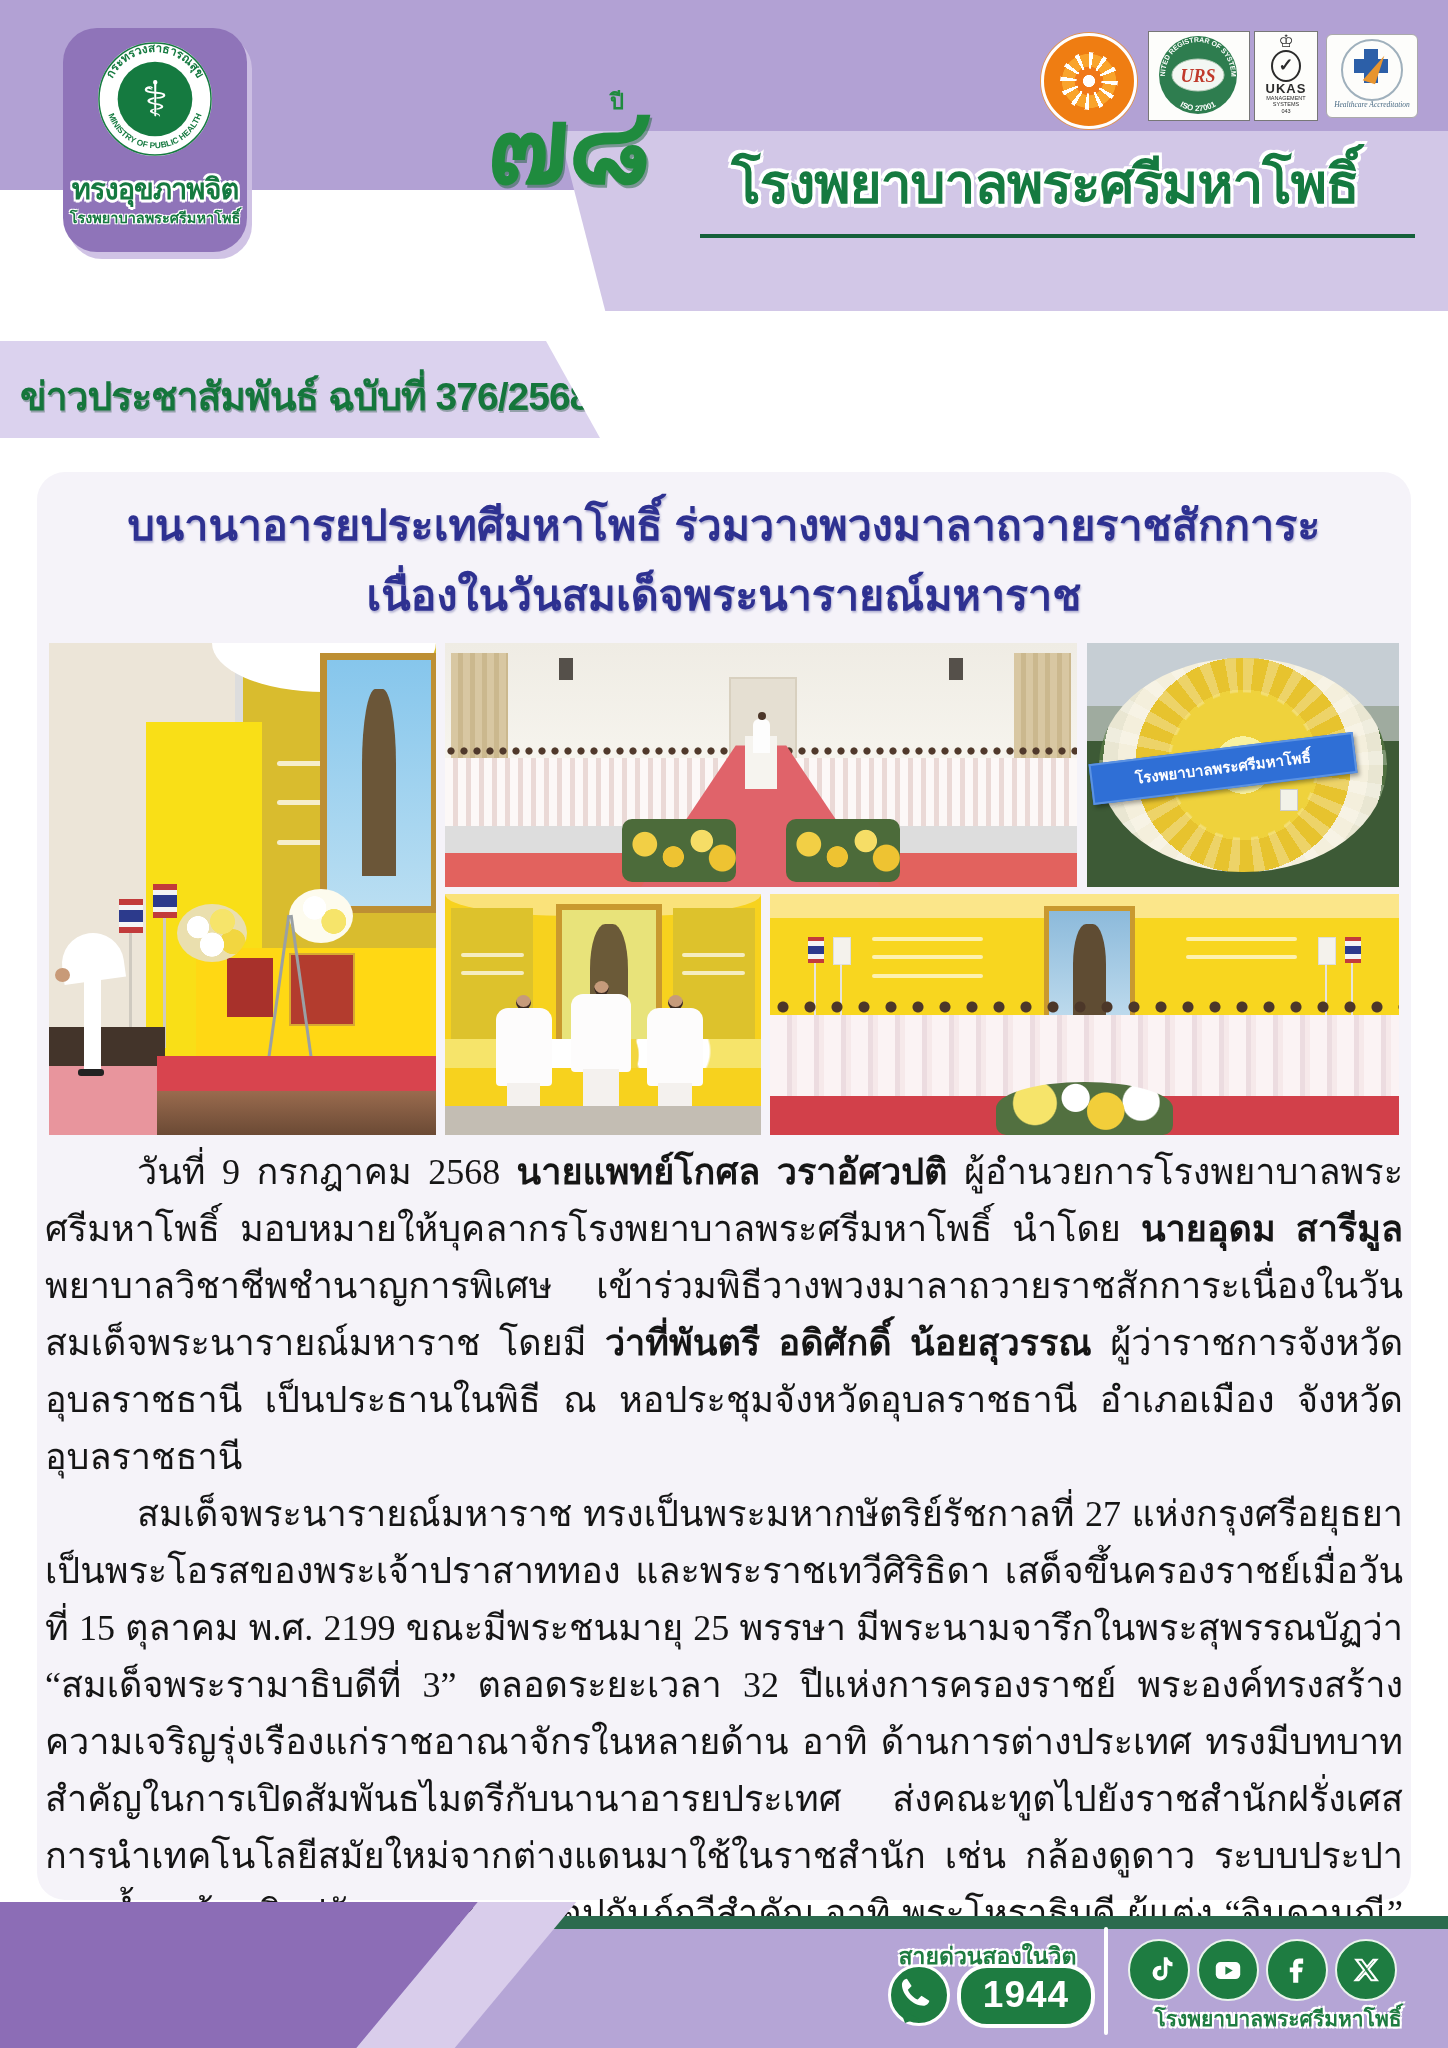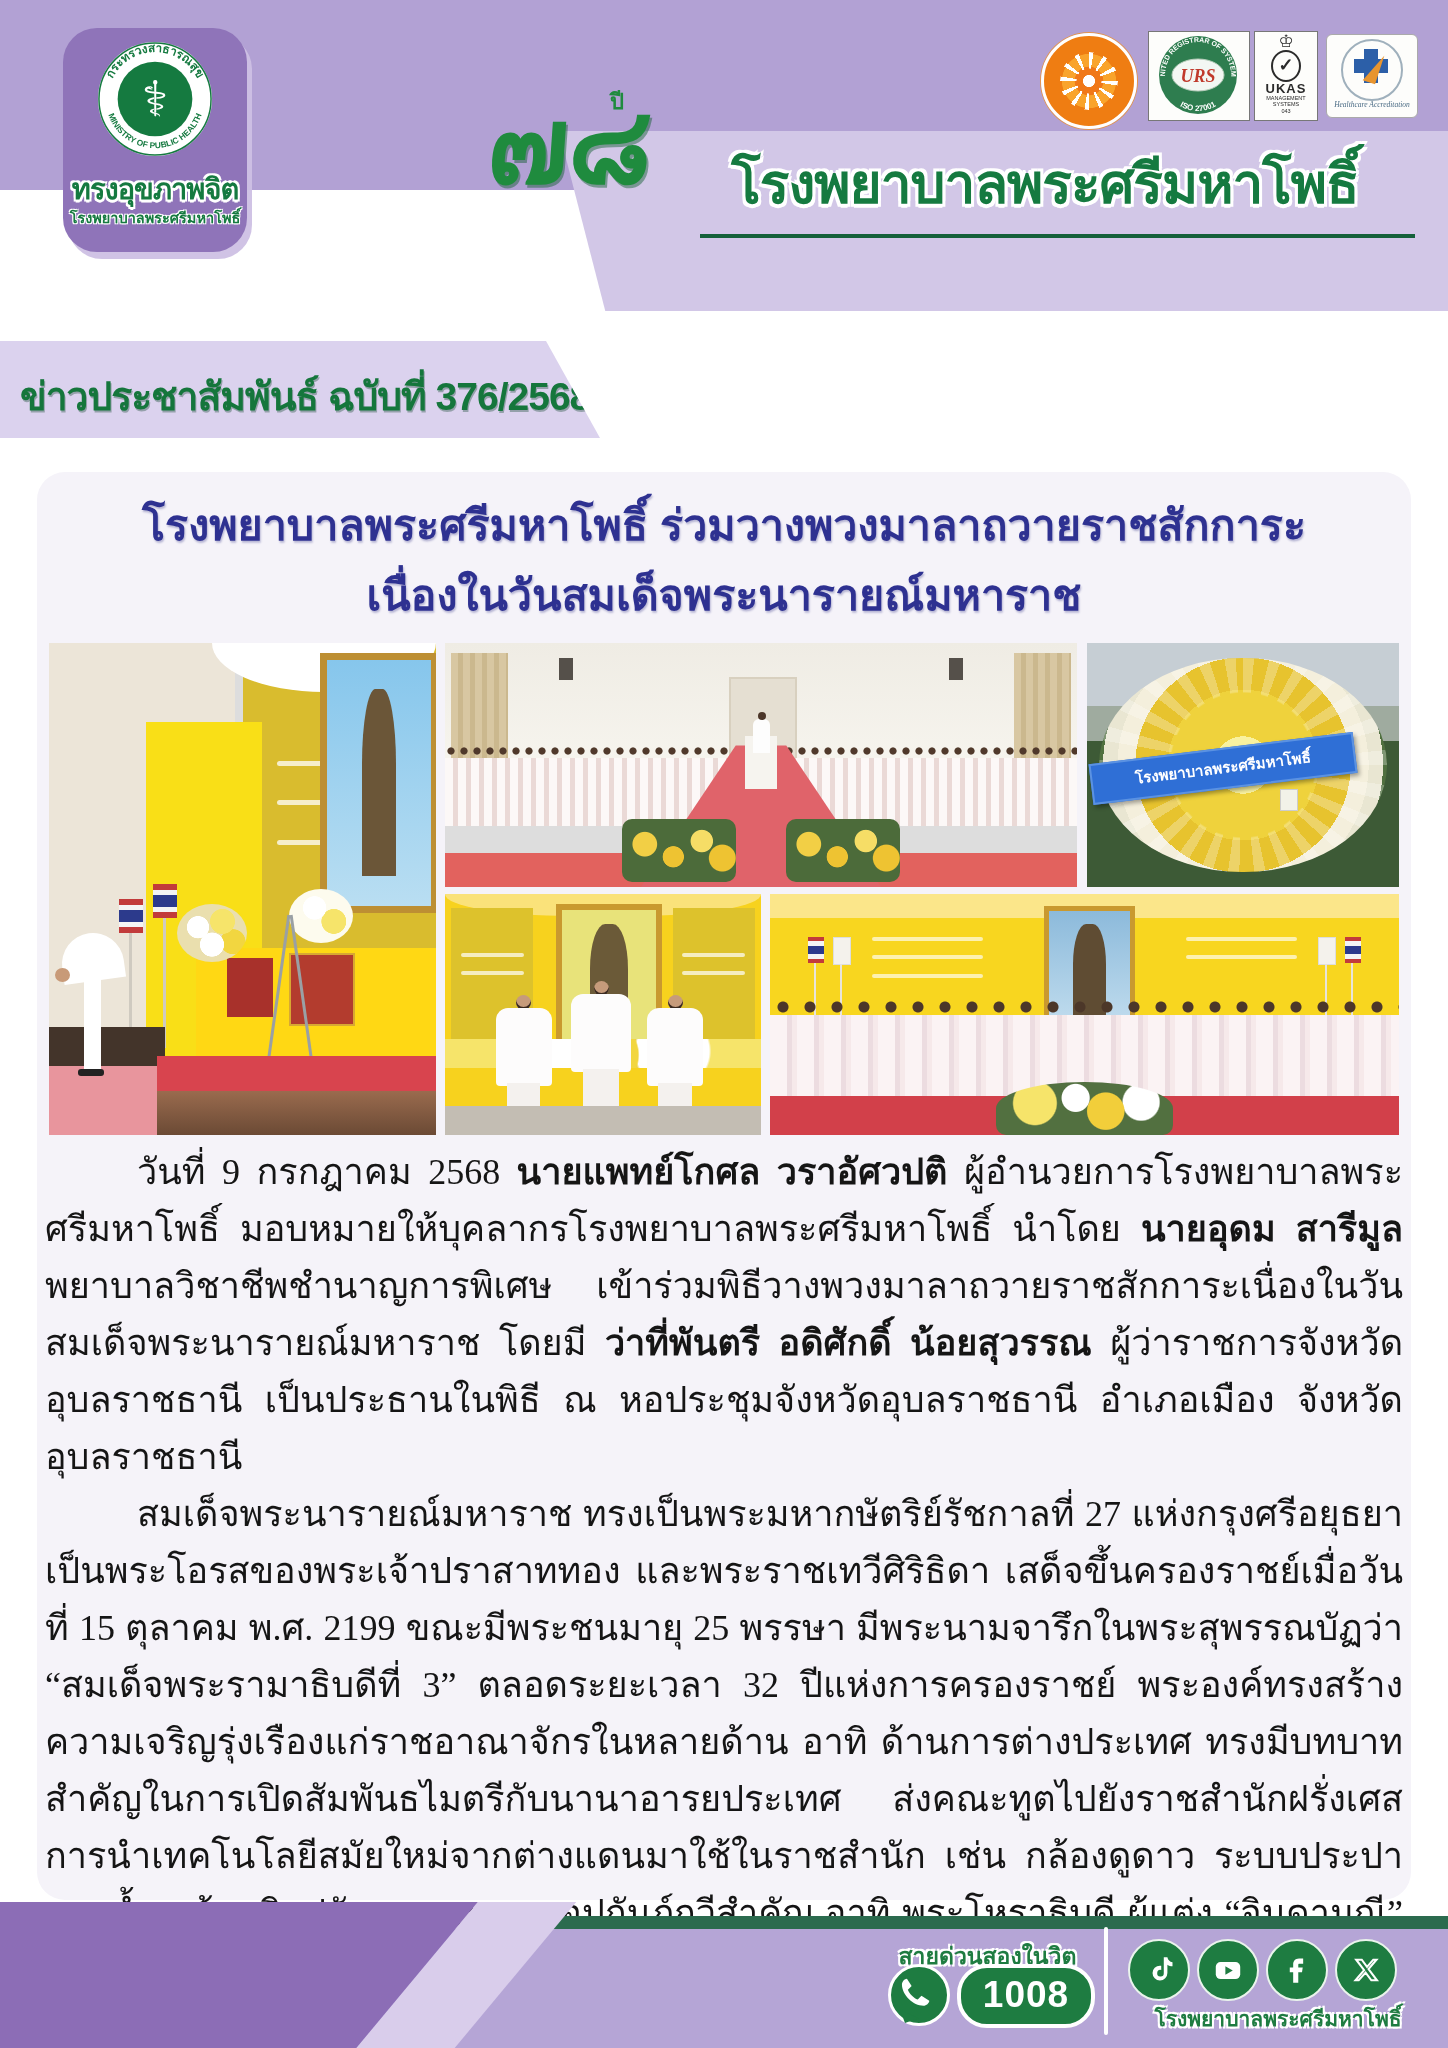--- a/index.html
+++ b/index.html
@@ -268,21 +268,21 @@
   <div class="abs hosp-th">โรงพยาบาลพระศรีมหาโพธิ์</div>
   <div class="abs hosp-rule"></div>
 
   <div class="abs news-banner">
     <span>ข่าวประชาสัมพันธ์ ฉบับที่ 376/2568</span>
   </div>
 
   <div class="abs card">
 
     <div class="abs title">
-      <div>โรงพยาบาลพระศรีมหาโพธิ์  ร่วมวางพวงมาลาถวายราชสักการะ</div>
+      <div>บนานาอารยประเทศีมหาโพธิ์  ร่วมวางพวงมาลาถวายราชสักการะ</div>
       <div>เนื่องในวันสมเด็จพระนารายณ์มหาราช</div>
     </div>
 
     <div class="abs photos">
 
       <div class="ph ph-left">
         <div class="p1-wall"></div>
         <div class="p1-banner">
             <i style="top:30%"></i>
             <i style="top:40%"></i>
@@ -411,21 +411,21 @@
     <div class="abs f-dark"></div>
 
     <div class="abs f-hotline-label">สายด่วนสุองในวิต</div>
 
     <div class="abs f-phone">
       <svg width="50" height="50" viewBox="0 0 32 32" style="position:absolute;left:0;top:0">
         <path d="M10.2 7.5c-1.5 0-3.2 1.9-3.2 3.7 0 6.6 7.2 13.6 13.8 13.6 1.8 0 3.7-1.7 3.7-3.2l-5-3.2-2.4 2.4c-2.6-1-5.4-3.8-6.3-6.3l2.4-2.4z" fill="#fff"></path>
       </svg>
     </div>
 
-    <div class="abs f-pill">1008</div>
+    <div class="abs f-pill">1944</div>
 
     <div class="abs f-div"></div>
 
     <div class="abs f-social">
       <div class="soc">
         <svg width="34" height="34" viewBox="0 0 32 32">
           <path d="M20.5 4h3.4c.5 2.6 2.2 4.3 4.8 4.7v3.8c-1.8 0-3.4-.5-4.8-1.5v7.9a7 7 0 1 1-7-7c.4 0 .8 0 1.2.1v4a3.1 3.1 0 1 0 2.4 3V4z" fill="#fff"></path>
         </svg>
       </div>
       <div class="soc">

